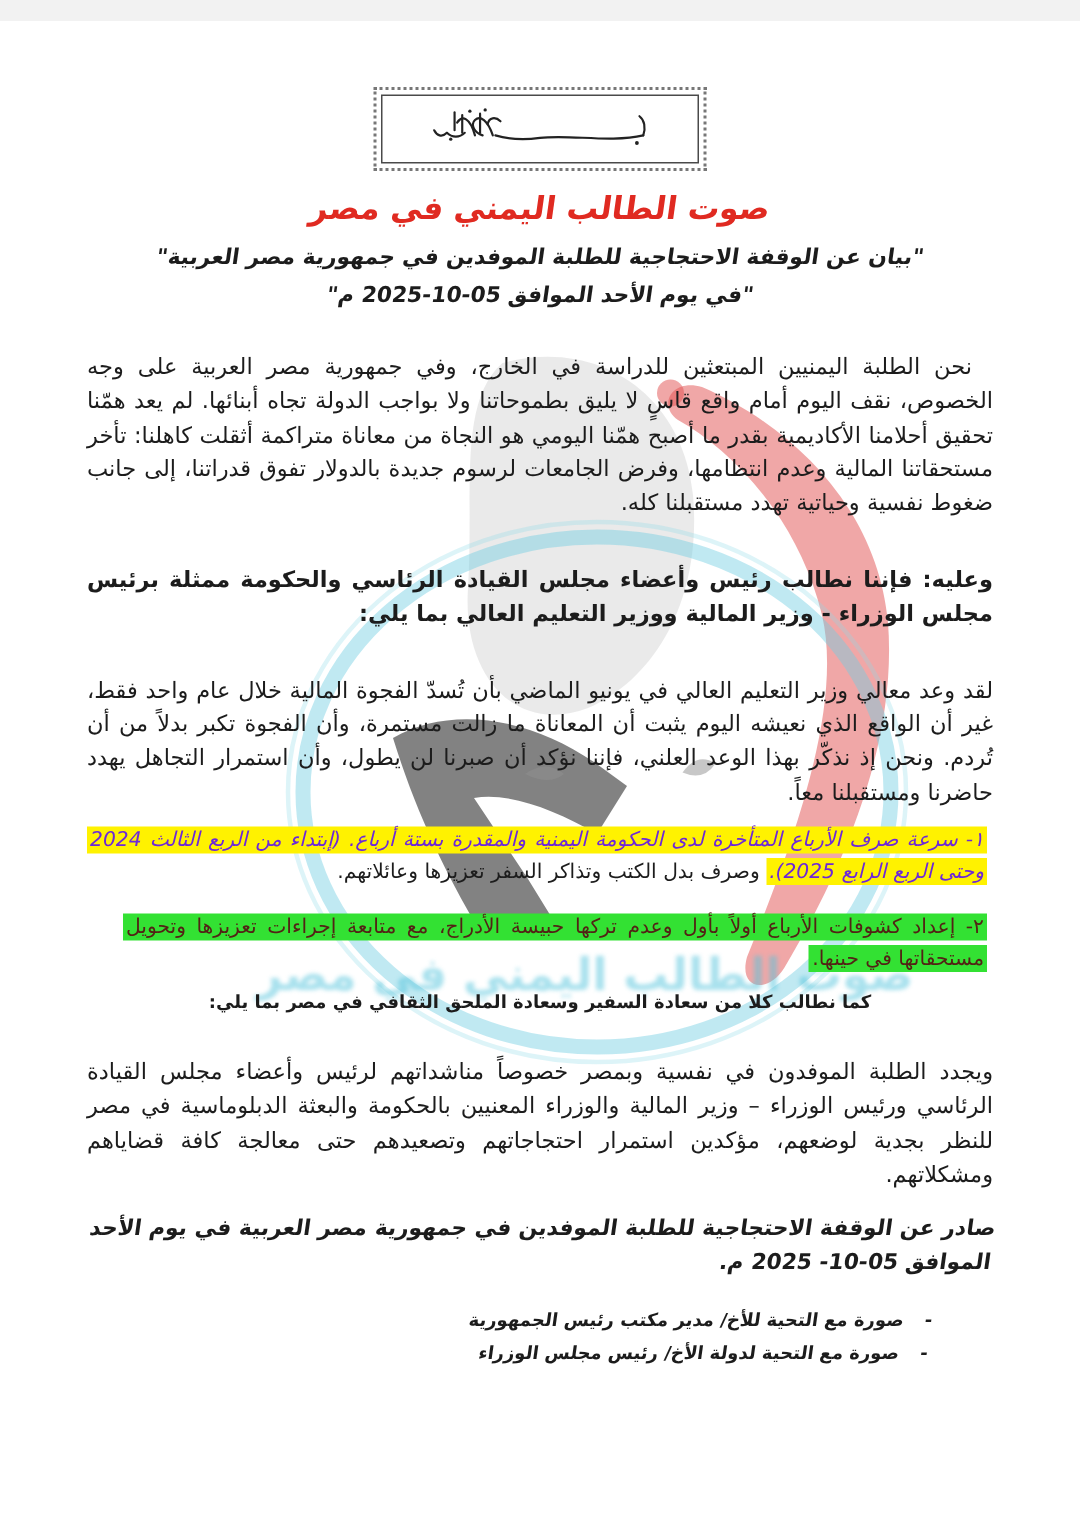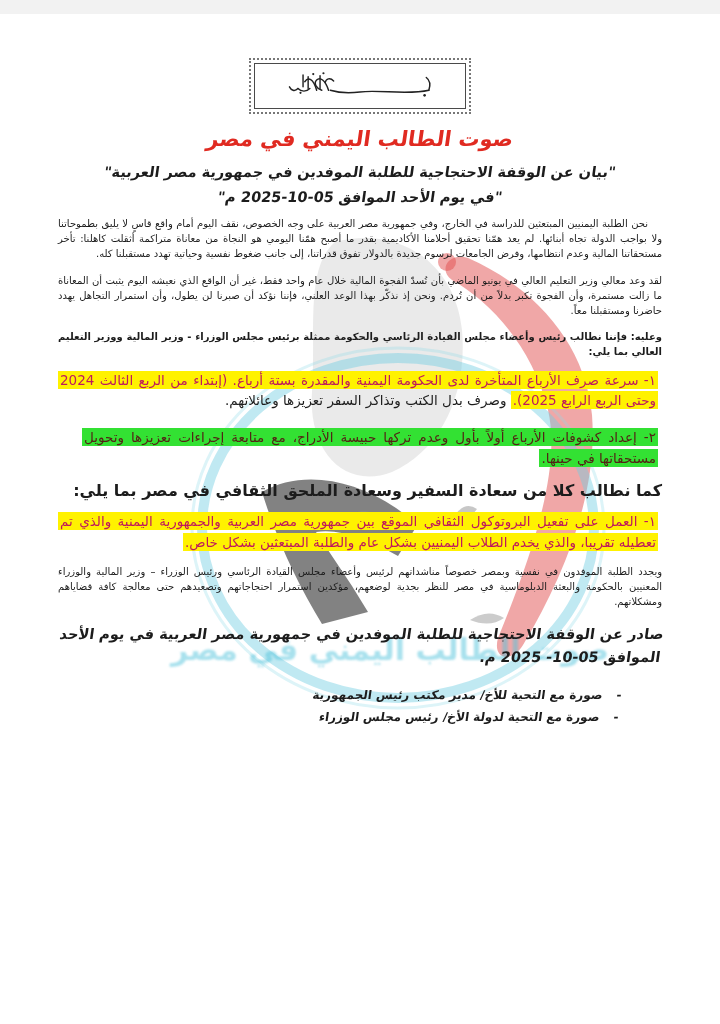--- a/index.html
+++ b/index.html
@@ -42,39 +42,39 @@
     transform:skewX(-8deg);
   }
   .subtitle{
     margin:13px 0 0;
     text-align:center;
     font-size:14.5px;font-weight:bold;
     transform:skewX(-8deg);
   }
   .subtitle.second{margin-top:9px;}
   .para{
-    margin:11px 0 0;
-    font-size:10px;line-height:1.52;
+    margin:28px 0 0;
+    font-size:15px;line-height:1.52;
     text-align:justify;
   }
   .para.first-indent{text-indent:14px;}
   .para.bold{font-weight:bold;}
   .center-hdr{
     margin:12px 0 11px;
-    text-align:right;
-    font-size:16px;font-weight:bold;
+    text-align:center;
+    font-size:12px;font-weight:bold;
   }
   .item{
     margin:10px 0 0;
     font-size:13.5px;line-height:1.55;
     text-align:justify;
     padding-right:4px;
   }
   .item.gap{margin-top:16px;margin-left:24px;}
-  .hl-y{background:#fff200;color:#be185d;box-decoration-break:clone;-webkit-box-decoration-break:clone;padding:1px 2px;}
+  .hl-y{background:#fff200;color:#6d28d9;box-decoration-break:clone;-webkit-box-decoration-break:clone;padding:1px 2px;font-style:italic;}
   .hl-g{background:#33e133;color:#532215;box-decoration-break:clone;-webkit-box-decoration-break:clone;padding:1px 2px;}
   .issued{
     margin:13px 0 0;
     font-size:14.5px;font-weight:bold;line-height:1.6;
     text-align:justify;
     transform:skewX(-8deg);
   }
   .cc{
     margin:16px 42px 0 0;
     font-size:12px;font-weight:bold;
@@ -137,31 +137,30 @@
       </div>
     </div>
 
     <h1 class="title" style="color:#e02a21">صوت الطالب اليمني في مصر</h1>
 
     <div class="subtitle">"بيان عن الوقفة الاحتجاجية للطلبة الموفدين في جمهورية مصر العربية"</div>
     <div class="subtitle second">"في يوم الأحد الموافق 05-10-2025 م"</div>
 
     <p class="para first-indent">نحن الطلبة اليمنيين المبتعثين للدراسة في الخارج، وفي جمهورية مصر العربية على وجه الخصوص، نقف اليوم أمام واقع قاسٍ لا يليق بطموحاتنا ولا بواجب الدولة تجاه أبنائها. لم يعد همّنا تحقيق أحلامنا الأكاديمية بقدر ما أصبح همّنا اليومي هو النجاة من معاناة متراكمة أثقلت كاهلنا: تأخر مستحقاتنا المالية وعدم انتظامها، وفرض الجامعات لرسوم جديدة بالدولار تفوق قدراتنا، إلى جانب ضغوط نفسية وحياتية تهدد مستقبلنا كله.</p>
 
+    <p class="para bold">وعليه: فإننا نطالب رئيس وأعضاء مجلس القيادة الرئاسي والحكومة ممثلة برئيس مجلس الوزراء - وزير المالية ووزير التعليم العالي بما يلي:</p>
+
     <p class="para">لقد وعد معالي وزير التعليم العالي في يونيو الماضي بأن تُسدّ الفجوة المالية خلال عام واحد فقط، غير أن الواقع الذي نعيشه اليوم يثبت أن المعاناة ما زالت مستمرة، وأن الفجوة تكبر بدلاً من أن تُردم. ونحن إذ نذكّر بهذا الوعد العلني، فإننا نؤكد أن صبرنا لن يطول، وأن استمرار التجاهل يهدد حاضرنا ومستقبلنا معاً.</p>
-
-    <p class="para bold">وعليه: فإننا نطالب رئيس وأعضاء مجلس القيادة الرئاسي والحكومة ممثلة برئيس مجلس الوزراء - وزير المالية ووزير التعليم العالي بما يلي:</p>
 
     <div class="item"><span class="hl-y">١- سرعة صرف الأرباع المتأخرة لدى الحكومة اليمنية والمقدرة بستة أرباع. (إبتداء من الربع الثالث 2024 وحتى الربع الرابع 2025).</span><span> وصرف بدل الكتب وتذاكر السفر تعزيزها وعائلاتهم.</span></div>
 
     <div class="item gap"><span class="hl-g">٢- إعداد كشوفات الأرباع أولاً بأول وعدم تركها حبيسة الأدراج، مع متابعة إجراءات تعزيزها وتحويل مستحقاتها في حينها.</span></div>
 
     <p class="center-hdr">كما نطالب كلا من سعادة السفير وسعادة الملحق الثقافي في مصر بما يلي:</p>
 
-    <div class="item"><span class="hl-y">١- العمل على تفعيل البروتوكول الثقافي الموقع بين جمهورية مصر العربية والجمهورية اليمنية والذي تم تعطيله تقريبا، والذي يخدم الطلاب اليمنيين بشكل عام والطلبة المبتعثين بشكل خاص.</span></div>
 
 
     <p class="para">ويجدد الطلبة الموفدون في نفسية وبمصر خصوصاً مناشداتهم لرئيس وأعضاء مجلس القيادة الرئاسي ورئيس الوزراء – وزير المالية والوزراء المعنيين بالحكومة والبعثة الدبلوماسية في مصر للنظر بجدية لوضعهم، مؤكدين استمرار احتجاجاتهم وتصعيدهم حتى معالجة كافة قضاياهم ومشكلاتهم.</p>
 
     <p class="issued">صادر عن الوقفة الاحتجاجية للطلبة الموفدين في جمهورية مصر العربية في يوم الأحد الموافق 05-10- 2025 م.</p>
 
     <div class="cc">
       <div class="cc-row">
         <span class="cc-dash">-</span>
         <span>صورة مع التحية للأخ/ مدير مكتب رئيس الجمهورية</span>

